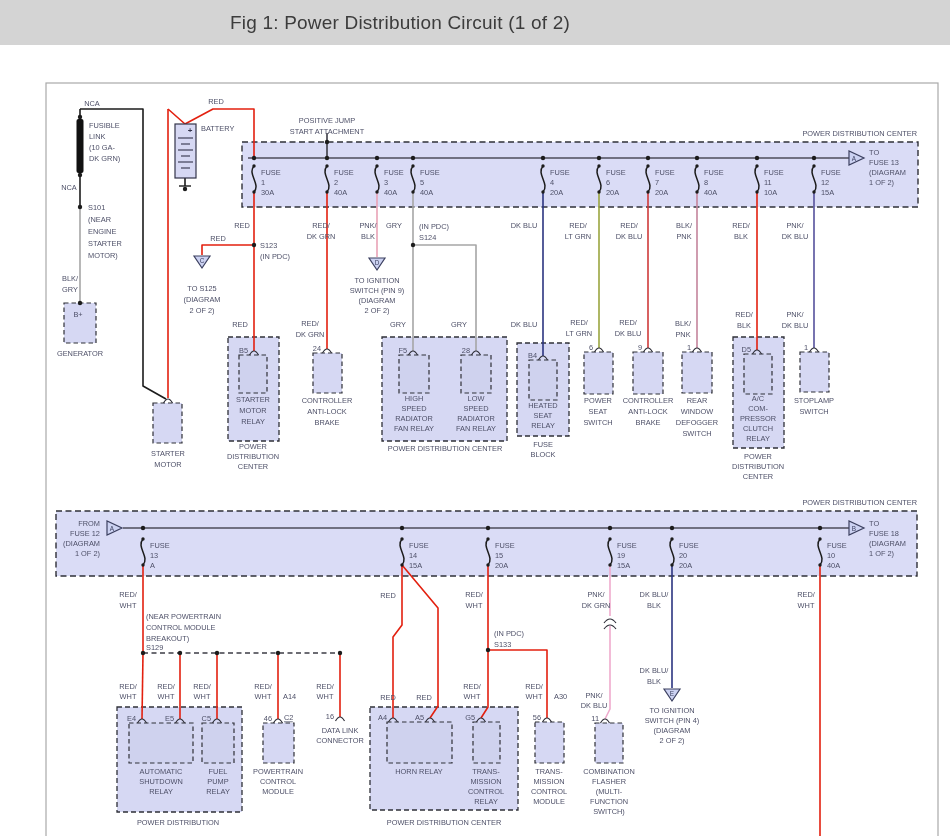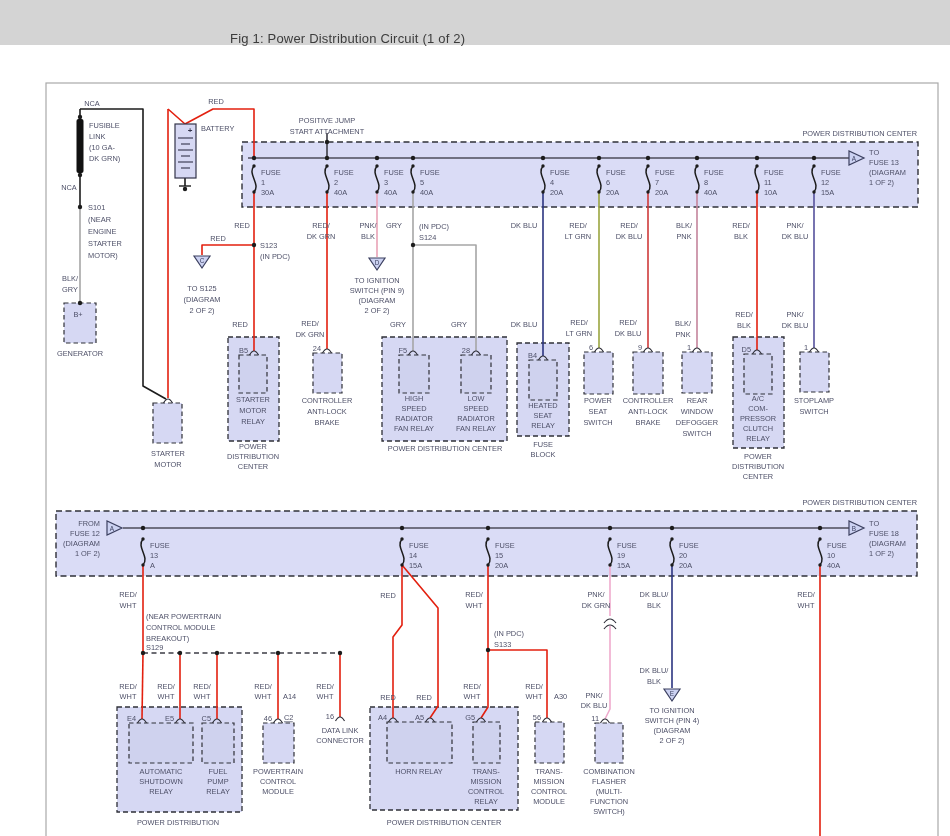--- a/index.html
+++ b/index.html
@@ -1,18 +1,18 @@
 <!DOCTYPE html>
 <html><head>
 <meta charset="utf-8">
 <style>
   html,body{margin:0;padding:0;}
   body{width:950px;height:836px;position:relative;background:#ffffff;font-family:"Liberation Sans",sans-serif;overflow:hidden;}
   .header{position:absolute;left:0;top:0;width:950px;height:45px;background:#d4d4d4;}
-  .header .title{position:absolute;left:230px;top:16px;line-height:45px;font-size:13px;color:#3c3c3c;letter-spacing:.2px;}
+  .header .title{position:absolute;left:230px;top:0;line-height:45px;font-size:19px;color:#3c3c3c;letter-spacing:.2px;}
   #diag{position:absolute;left:0;top:0;width:950px;height:836px;}
   svg text{font-family:"Liberation Sans",sans-serif;}
 </style>
 </head>
 <body>
 
 <svg id="diag" viewBox="0 0 950 836" xmlns="http://www.w3.org/2000/svg">
     <rect x="46" y="83" width="892" height="800" fill="none" stroke="#a9a9a9" stroke-width="1.2"></rect>
     <rect x="242" y="142" width="676" height="65" fill="#dadcf6" stroke="#2f3038" stroke-width="1.4" stroke-dasharray="6 3.5"></rect>
     <rect x="56" y="511" width="861" height="65" fill="#dadcf6" stroke="#2f3038" stroke-width="1.4" stroke-dasharray="6 3.5"></rect>

